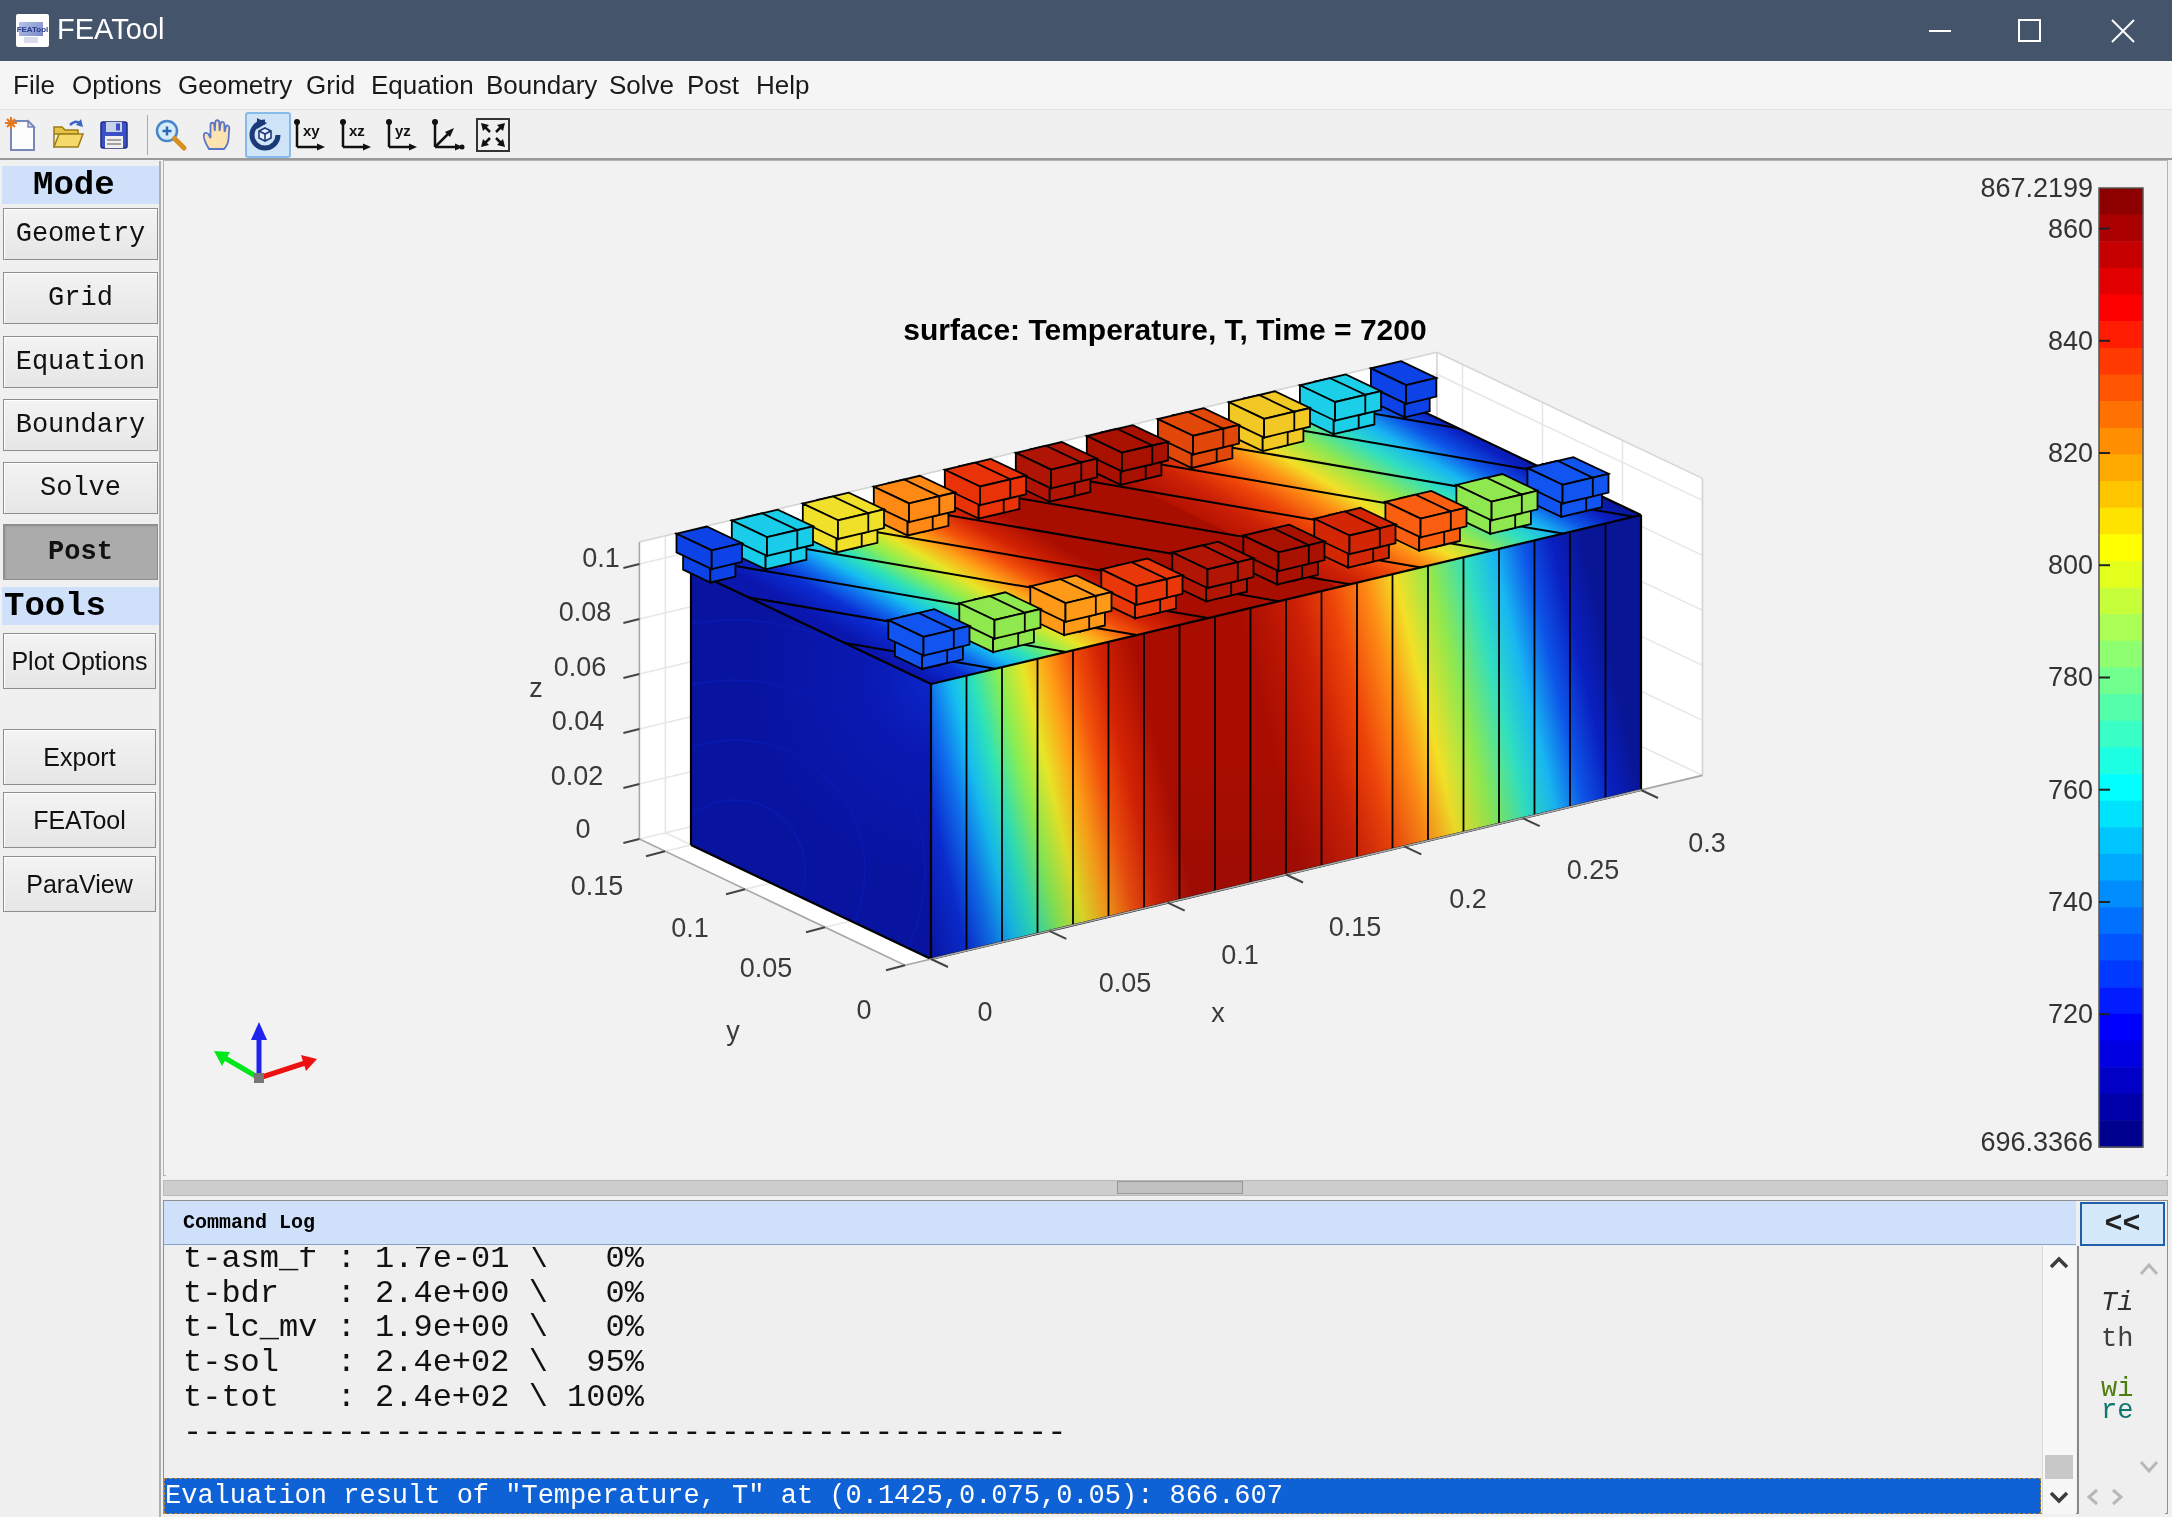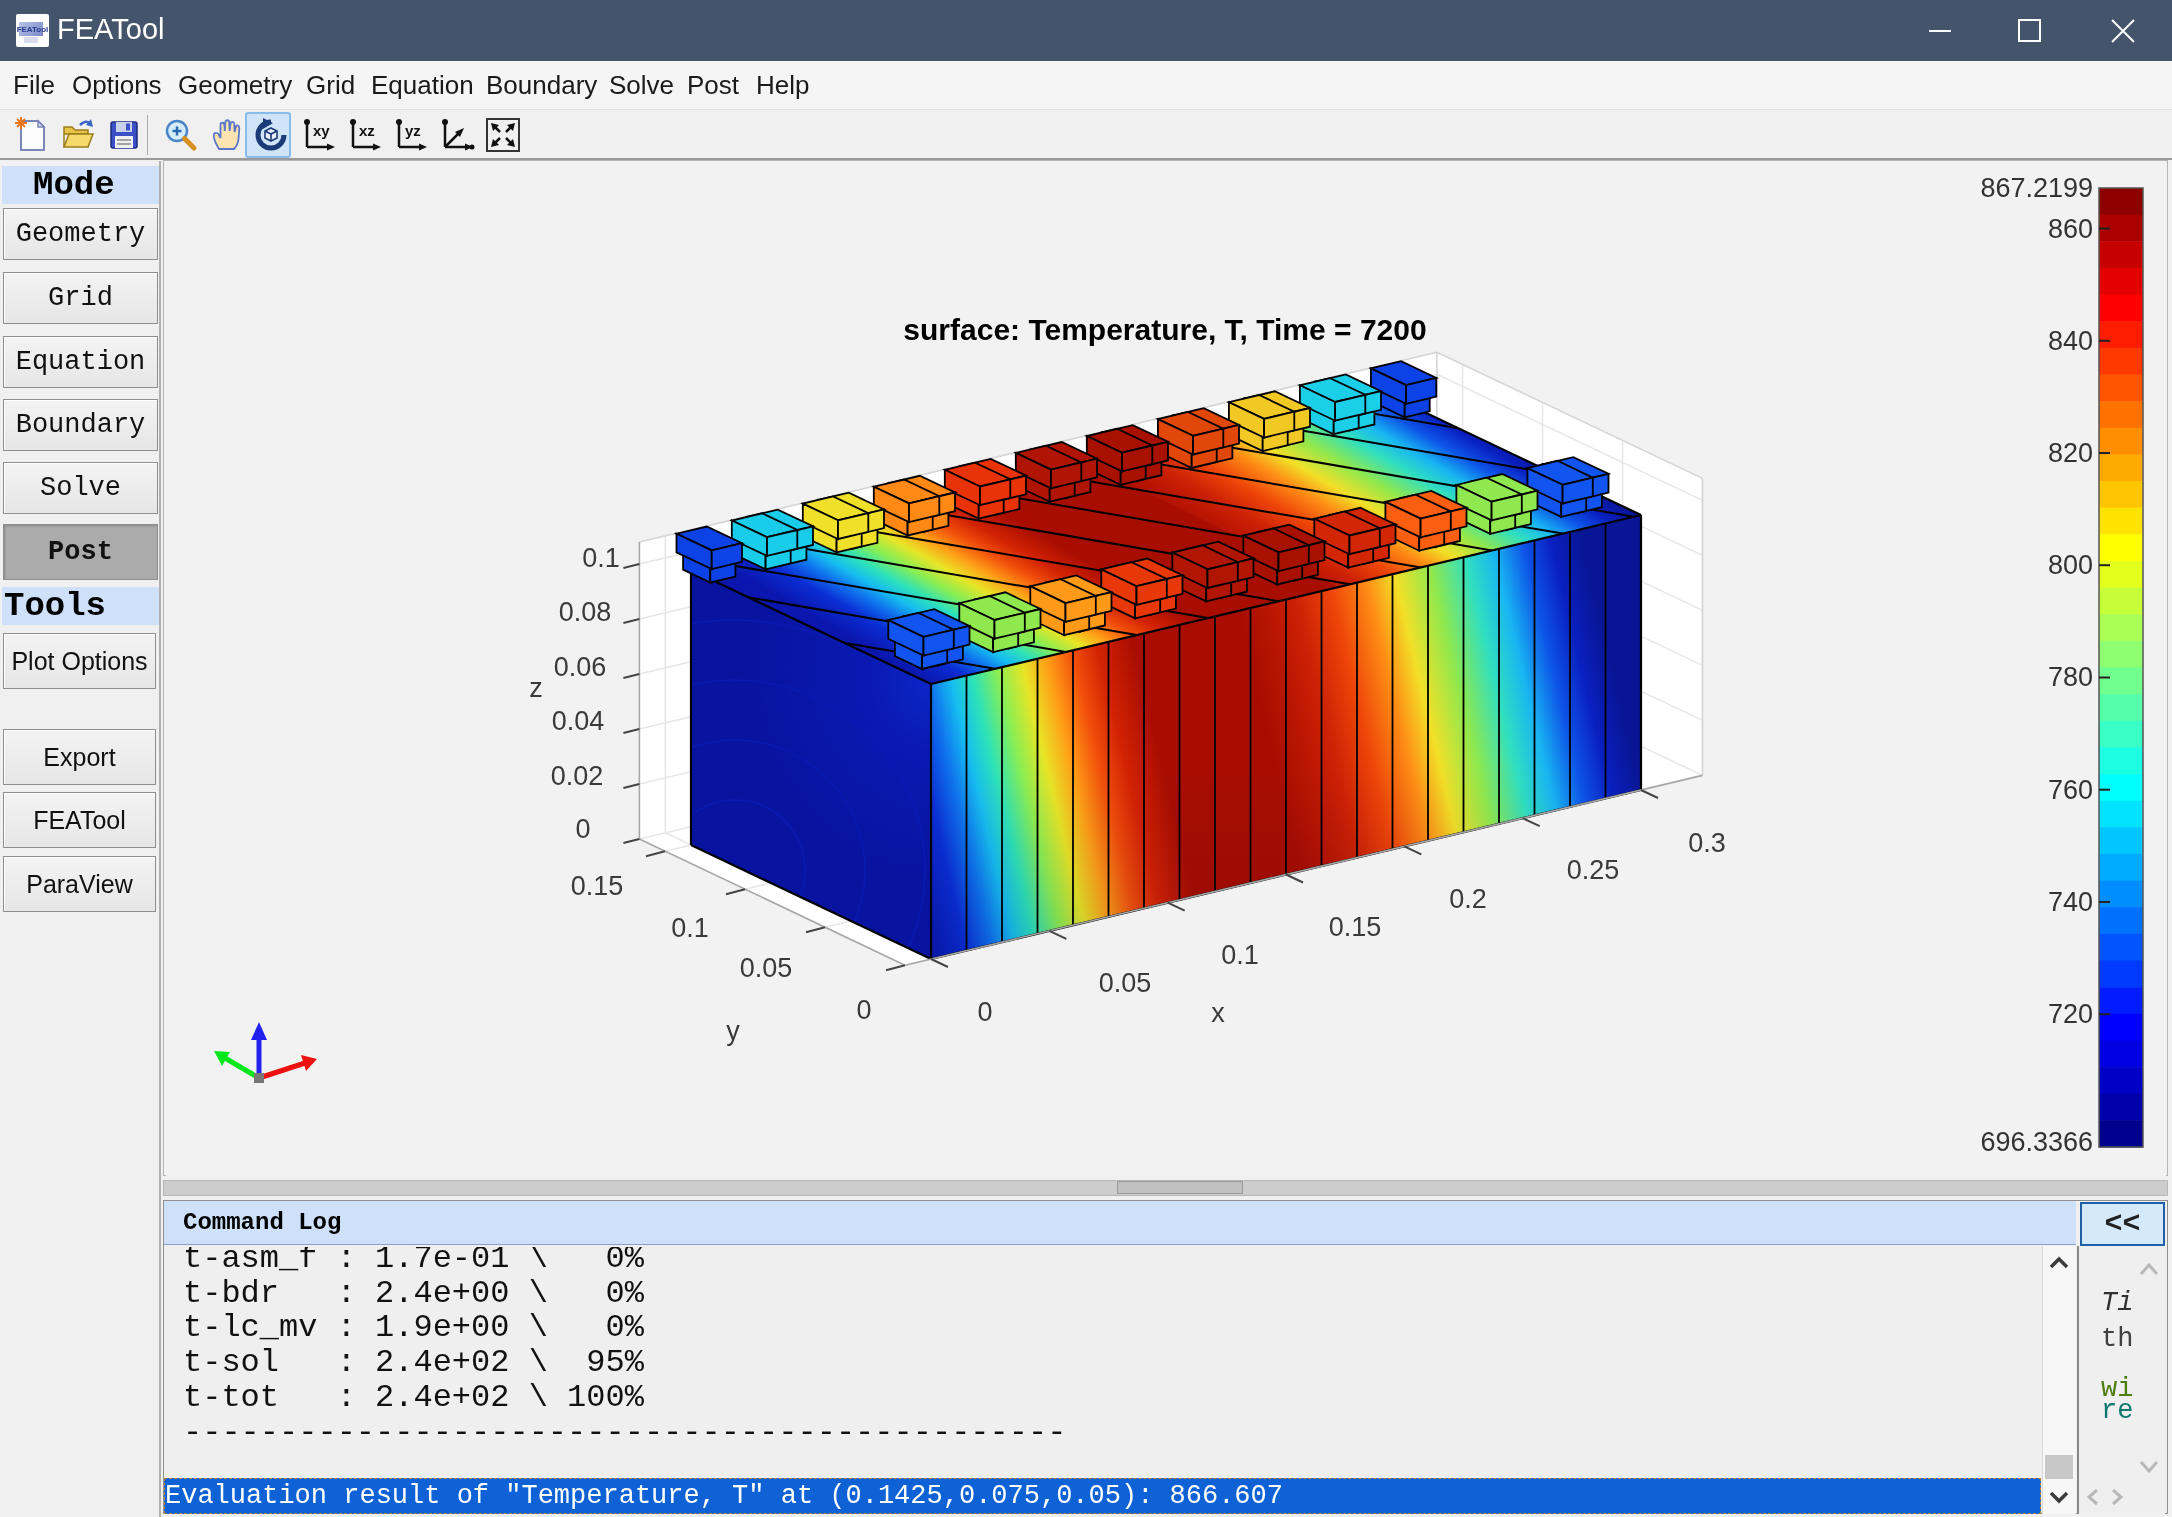--- a/index.html
+++ b/index.html
@@ -4,21 +4,21 @@
 body { width:2172px; height:1517px; position:relative; overflow:hidden; background:#f0f0f0; font-family:'Liberation Sans',sans-serif; }
 .abs { position:absolute; }
 .modebtn { position:absolute; left:3px; width:155px; height:52px; background:linear-gradient(#f3f3f3,#e6e6e6);
   border:1px solid #8e8e8e; box-shadow:inset 1px 1px 0 #fff; font-family:'Liberation Mono',monospace; font-size:27px; color:#111;
   display:flex; align-items:center; justify-content:center; }
 .toolbtn { position:absolute; left:3px; width:153px; height:56px; background:linear-gradient(#f3f3f3,#e6e6e6);
   border:1px solid #8e8e8e; box-shadow:inset 1px 1px 0 #fff; font-family:'Liberation Sans',sans-serif; font-size:25px; color:#111; white-space:nowrap;
   display:flex; align-items:center; justify-content:center; }
 .hdr { position:absolute; left:2px; width:157px; height:38px; background:#cfe0fb; font-family:'Liberation Mono',monospace;
   font-weight:bold; font-size:34px; color:#000; display:flex; align-items:center; }
-.ticon { display:inline-flex; width:46px; height:46px; align-items:center; justify-content:flex-end; }
+.ticon { display:inline-flex; width:46px; height:46px; align-items:center; justify-content:flex-start; }
 </style></head><body>
 
 <div class="abs" style="left:0;top:0;width:2172px;height:61px;background:#44546a"></div>
 <div class="abs" style="left:16px;top:14px;width:33px;height:33px;background:#fff;border-radius:2px;overflow:hidden">
 <div style="position:absolute;left:3px;top:8px;width:24px;height:14px;background:linear-gradient(135deg,#b8c4e8,#7888c8)"></div>
 <div style="position:absolute;left:0px;top:11px;width:33px;font-family:'Liberation Sans',sans-serif;font-size:8px;font-weight:bold;color:#283a8a;text-align:center">FEATool</div>
 <div style="position:absolute;left:8px;top:23px;width:14px;height:6px;background:#d8dced"></div>
   </div>
 <div class="abs" style="left:57px;top:13px;font-family:'Liberation Sans',sans-serif;font-size:29px;color:#fff;">FEATool</div>
 <svg class="abs" style="left:1918px;top:18px" width="240" height="26" viewBox="0 0 240 26">
@@ -691,21 +691,21 @@
     <text x="2093" y="350" font-family="Liberation Sans, sans-serif" font-size="27" fill="#333" text-anchor="end" font-weight="normal">840</text>
     <line x1="2099" y1="228.5" x2="2110" y2="228.5" stroke="#222" stroke-width="2"></line>
     <text x="2093" y="238" font-family="Liberation Sans, sans-serif" font-size="27" fill="#333" text-anchor="end" font-weight="normal">860</text>
   </svg>
 
 <div class="abs" style="left:163px;top:1180px;width:2005px;height:16px;background:#cdcdcd;border:1px solid #b8b8b8"></div>
 <div class="abs" style="left:1117px;top:1181px;width:126px;height:13px;background:#c0c0c0;border:1px solid #999"></div>
 
 <div class="abs" style="left:163px;top:1200px;width:2005px;height:314px;background:#efefef;border:1px solid #909090"></div>
 <div class="abs" style="left:164px;top:1201px;width:1912px;height:44px;background:#cfe0fb;border-bottom:1px solid #8aa0c8"></div>
-<div class="abs" style="left:183px;top:1201px;height:44px;line-height:44px;font-family:'Liberation Mono',monospace;font-weight:bold;font-size:24px;color:#000">Command Log</div>
+<div class="abs" style="left:183px;top:1201px;height:44px;line-height:44px;font-family:'Liberation Mono',monospace;font-weight:bold;font-size:20px;color:#000">Command Log</div>
 <div class="abs" style="left:2080px;top:1202px;width:85px;height:44px;background:#d4e9fa;border:2px solid #2060a8;
  font-family:'Liberation Mono',monospace;font-size:30px;font-weight:bold;color:#222;display:flex;align-items:center;justify-content:center">&lt;&lt;</div>
 
 <div class="abs" style="left:183px;top:1247px;width:1852px;height:231px;overflow:hidden;font-family:'Liberation Mono',monospace;font-size:32px;color:#111;line-height:34.7px;white-space:pre"><div style="margin-top:-5px">t-asm_f : 1.7e-01 \   0%
 t-bdr   : 2.4e+00 \   0%
 t-lc_mv : 1.9e+00 \   0%
 t-sol   : 2.4e+02 \  95%
 t-tot   : 2.4e+02 \ 100%
 ----------------------------------------------</div></div>
 

